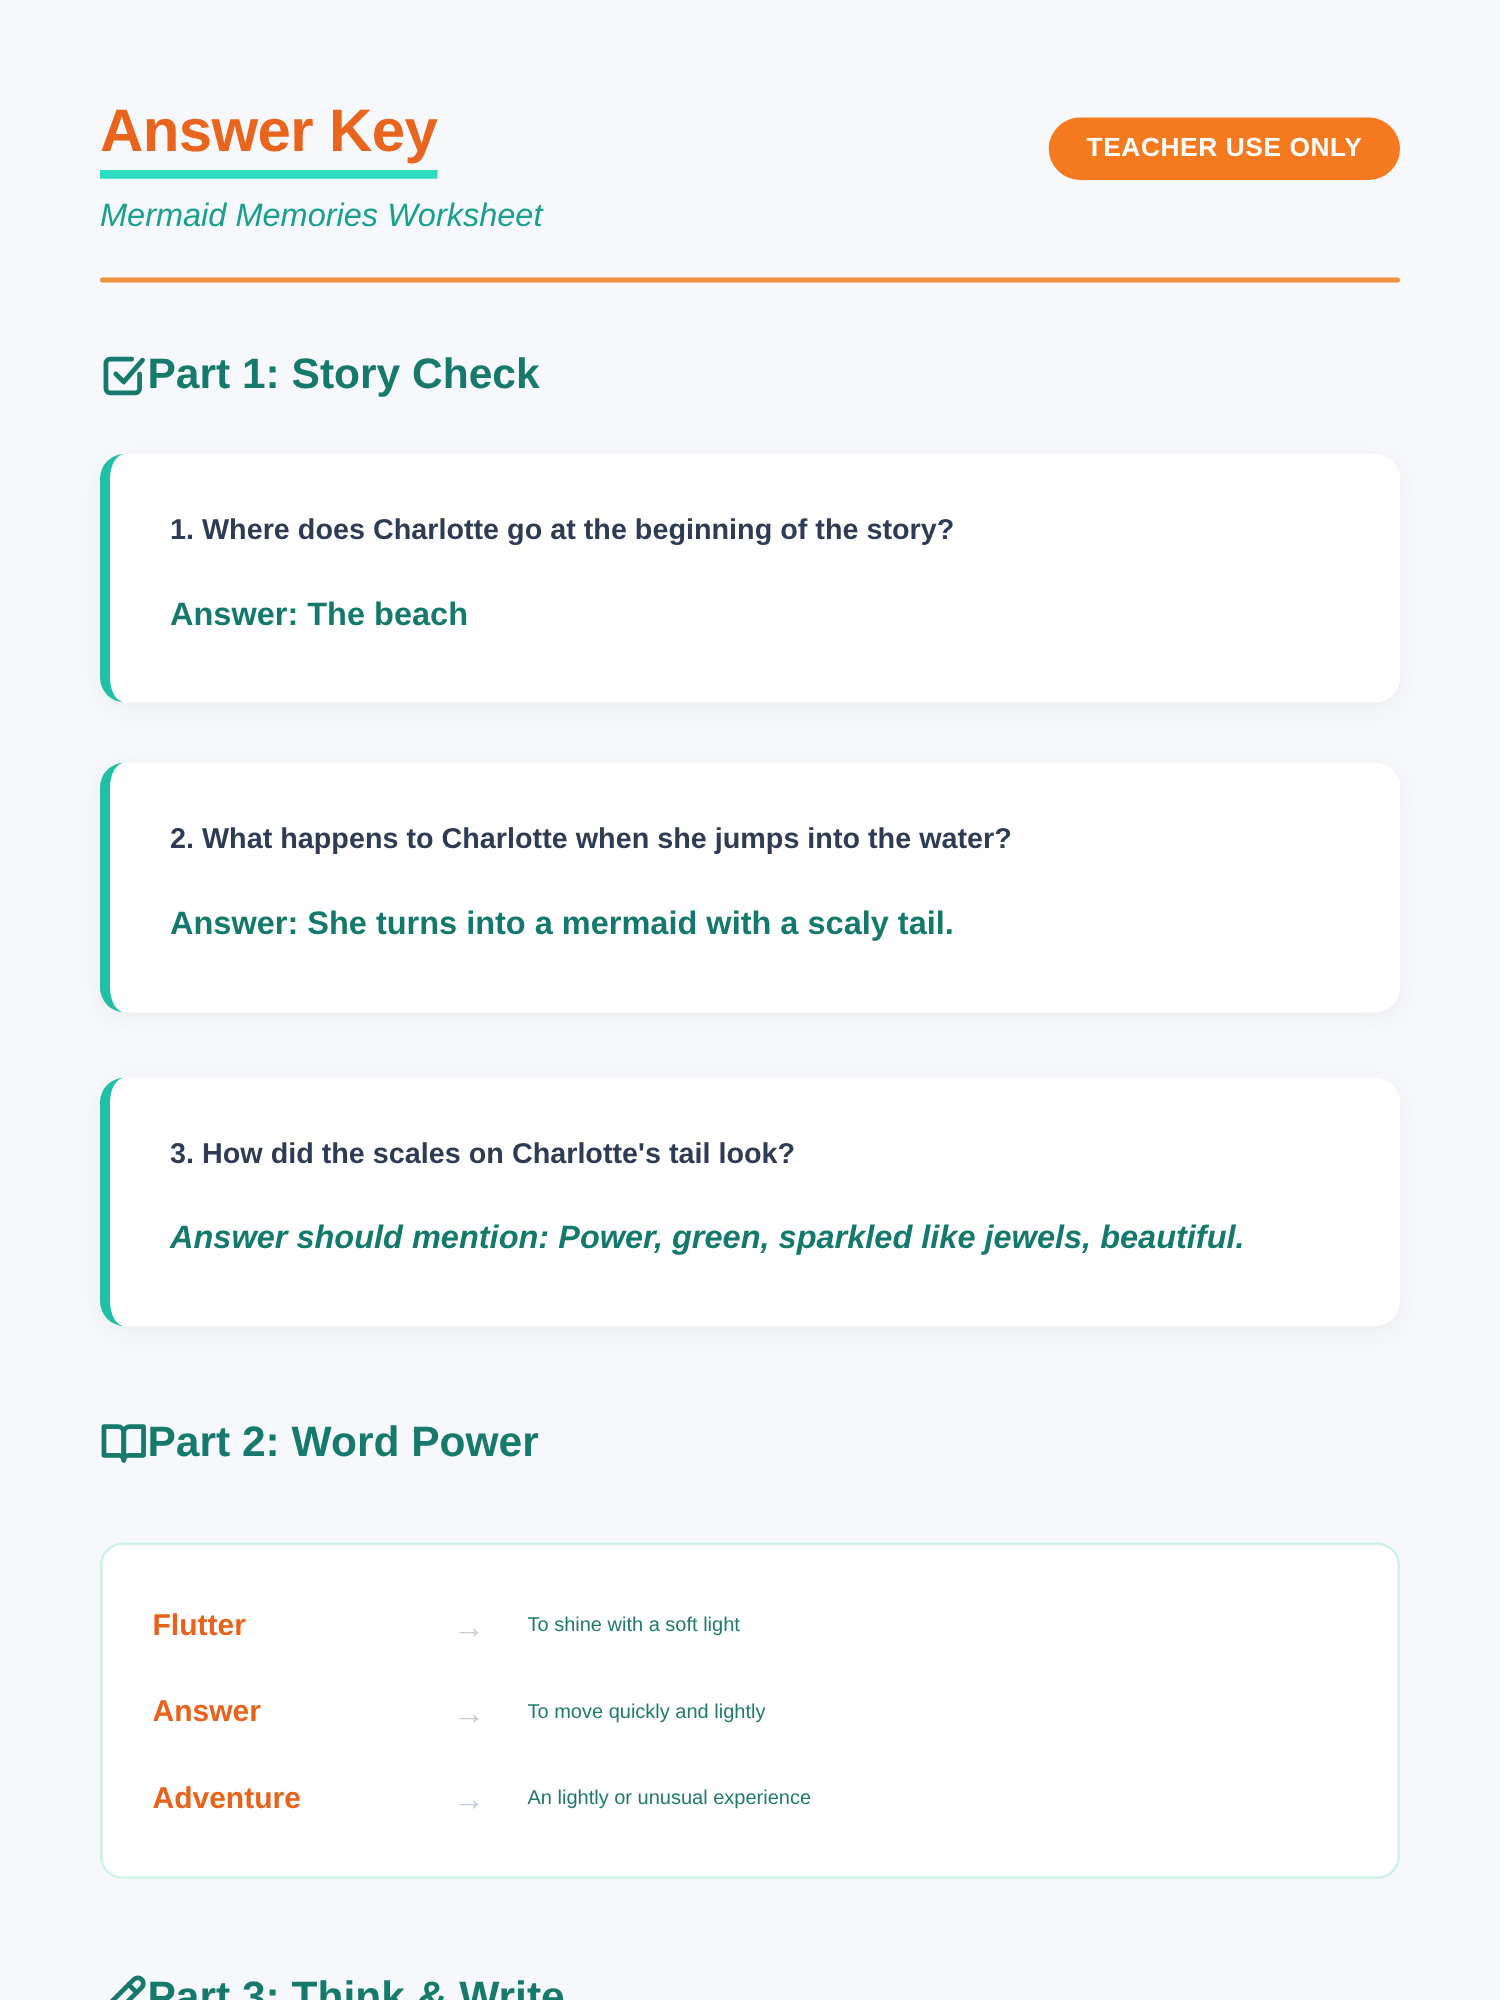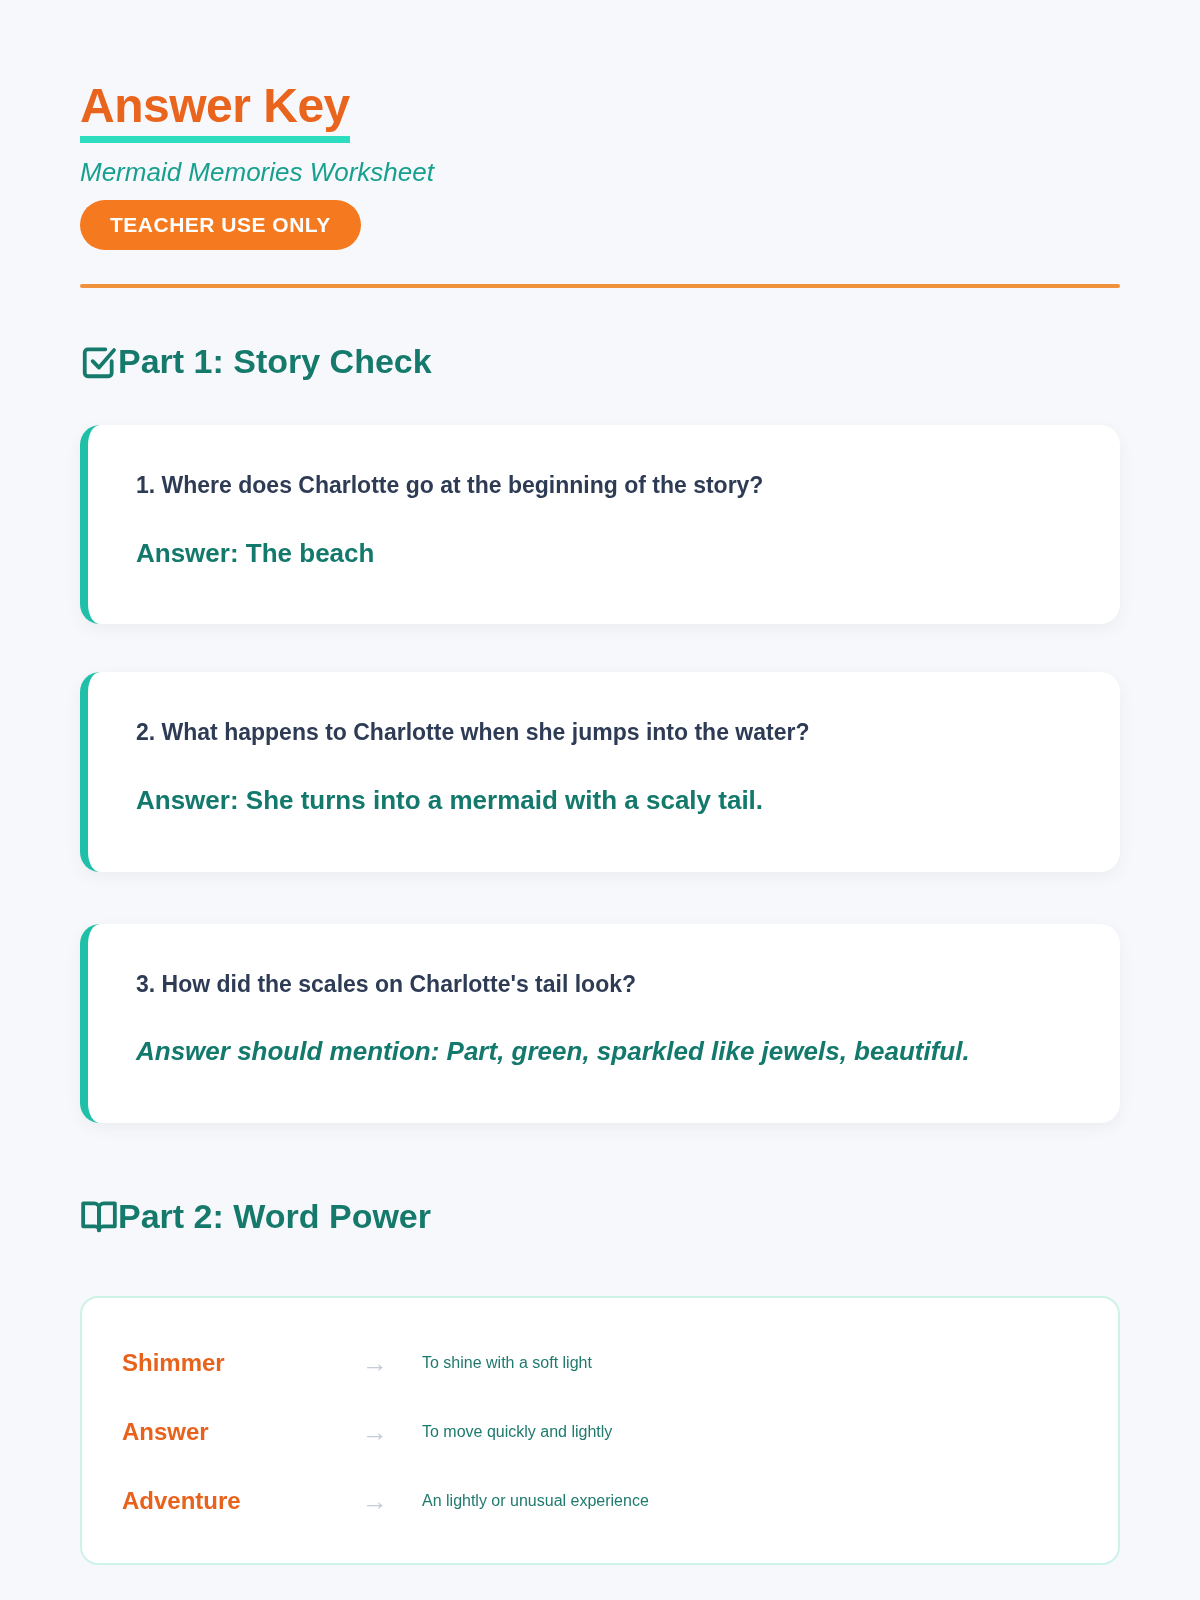--- a/index.html
+++ b/index.html
@@ -14,21 +14,20 @@
     overflow: hidden;
     background: #F7F8FB;
     padding: 82px 80px 0 80px;
   }
 
   
   .header {
     display: flex;
     justify-content: space-between;
     align-items: flex-start;
-    flex-direction: column;
   }
   .page-title {
     display: inline-block;
     font-size: 48px;
     font-weight: 800;
     letter-spacing: -0.5px;
     color: #E9641D;
     line-height: 1.0;
     padding-bottom: 6px;
     border-bottom: 7px solid #2EDDC0;
@@ -162,38 +161,38 @@
       <p class="answer">Answer: The beach</p>
     </div>
 
     <div class="qcard qcard-2">
       <p class="question">2. What happens to Charlotte when she jumps into the water?</p>
       <p class="answer">Answer: She turns into a mermaid with a scaly tail.</p>
     </div>
 
     <div class="qcard qcard-3">
       <p class="question">3. How did the scales on Charlotte's tail look?</p>
-      <p class="answer italic">Answer should mention: Part, green, sparkled like jewels, beautiful.</p>
+      <p class="answer italic">Answer should mention: Power, green, sparkled like jewels, beautiful.</p>
     </div>
   </section>
 
   <section>
     <h2 class="section-title st-part2">
       <span class="icon">
         <svg width="38" height="38" viewBox="0 0 24 24" fill="none" stroke="#15796B" stroke-width="2.4" stroke-linecap="round" stroke-linejoin="round">
           <path d="M2 4h7a3 3 0 0 1 3 3v14a2.5 2.5 0 0 0-2.5-2.5H2z"></path>
           <path d="M22 4h-7a3 3 0 0 0-3 3v14a2.5 2.5 0 0 1 2.5-2.5H22z"></path>
         </svg>
       </span>
       <span>Part 2: Word Power</span>
     </h2>
 
     <div class="word-card">
       <div class="word-row">
-        <span class="word">Shimmer</span>
+        <span class="word">Flutter</span>
         <span class="arrow">→</span>
         <span class="definition">To shine with a soft light</span>
       </div>
       <div class="word-row">
         <span class="word">Answer</span>
         <span class="arrow">→</span>
         <span class="definition">To move quickly and lightly</span>
       </div>
       <div class="word-row">
         <span class="word">Adventure</span>

